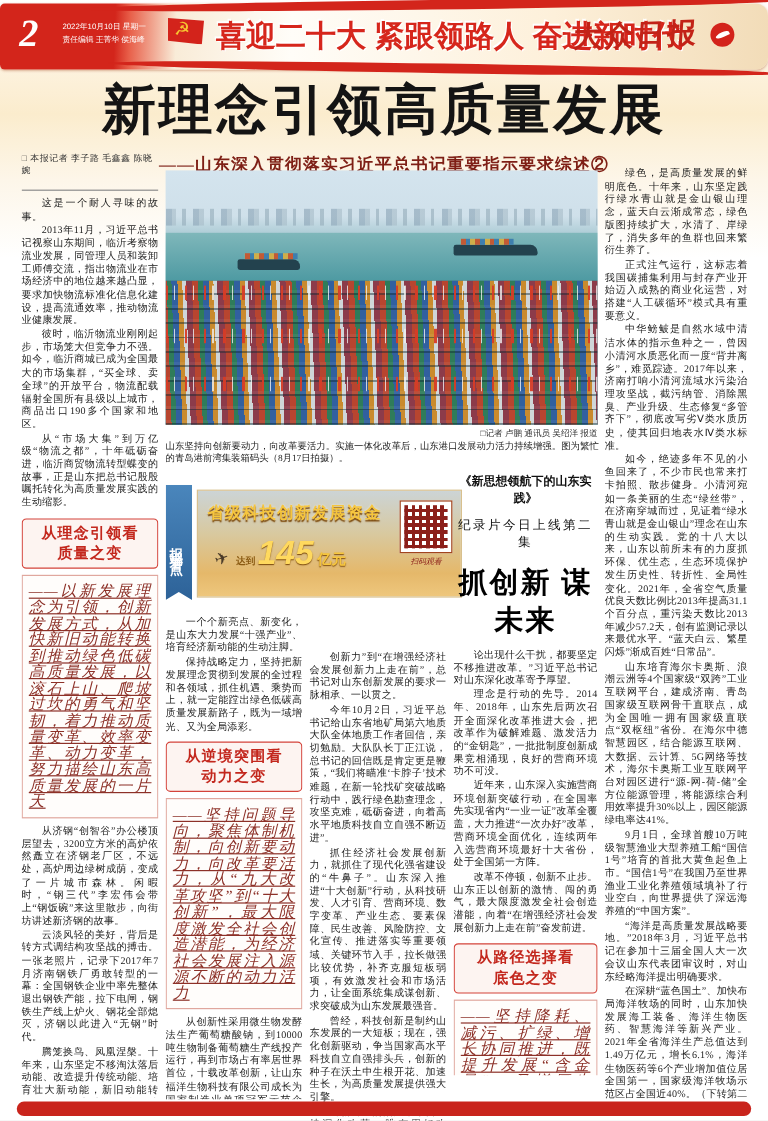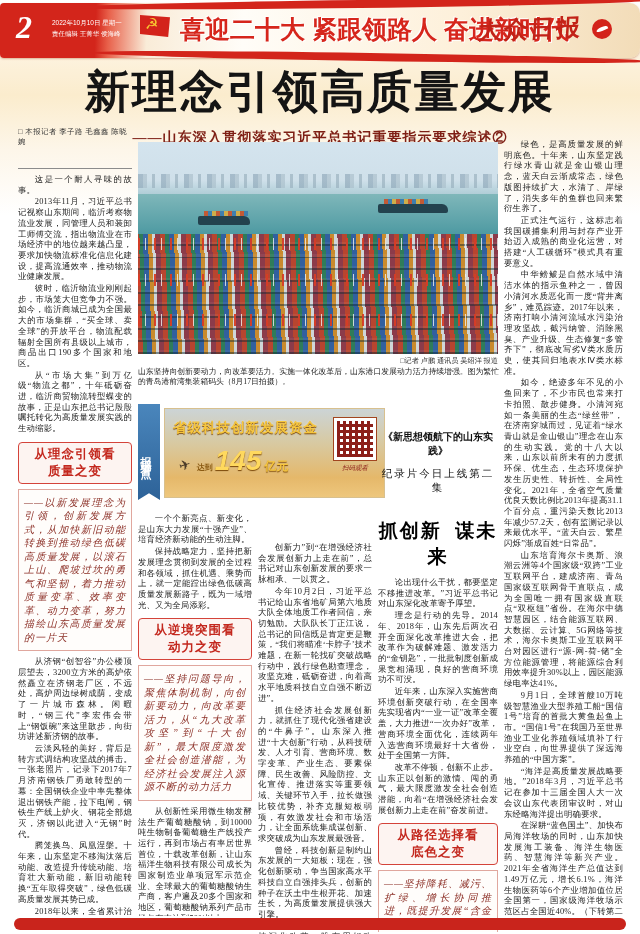--- a/index.html
+++ b/index.html
@@ -26,25 +26,25 @@
     font-family:"Liberation Serif",serif;transform:skewX(-6deg) rotate(-2deg);letter-spacing:2px;white-space:nowrap;}
   .logo-badge{position:absolute;right:28px;top:16px;width:20px;height:20px;border-radius:50%;background:#d3231b;}
   .logo-badge:after{content:"";position:absolute;left:4px;top:8px;width:12px;height:4px;background:#fff;border-radius:50% 50% 0 50%;transform:rotate(-25deg);}
   
   .headline{position:absolute;top:62px;left:0;width:640px;text-align:center;}
   .headline .title{font-family:"Liberation Sans",sans-serif;font-weight:900;font-size:45px;letter-spacing:2px;color:#141414;}
   .headline .subtitle{margin-top:7px;font-size:14px;font-weight:bold;color:#7e1f15;letter-spacing:1px;}
   
   .col{position:absolute;overflow:hidden;}
   .para{margin:0 0 1px 0;font-size:8.4px;line-height:10.7px;text-align:justify;text-indent:2em;letter-spacing:.2px;color:#1c1c1c;}
-  .byline{font-size:7.4px;color:#333;border-bottom:1px solid #8c8c8c;padding-bottom:21px;margin-bottom:6px;letter-spacing:.5px;}
+  .byline{font-size:7.4px;color:#333;border-bottom:1px solid #8c8c8c;padding-bottom:11px;margin-bottom:6px;letter-spacing:.5px;}
   .sec-head{margin:7px 0 5px 0;border:1.5px solid #d4433a;border-radius:4px;background:#fdf4f1;
     color:#c3271d;font-family:"Liberation Sans",sans-serif;font-weight:bold;font-size:12.5px;text-align:center;padding:3px 12px;letter-spacing:1px;}
   .quote{border:1px solid #e0a79e;background:#fffdfb;padding:6px 5px;margin:0 0 6px 0;
-    font-size:10px;line-height:13.5px;color:#8d3128;font-style:italic;text-align:justify;letter-spacing:1px;}
+    font-size:13px;line-height:13.5px;color:#8d3128;font-style:italic;text-align:justify;letter-spacing:1px;text-decoration:underline;}
   
   .photo{position:absolute;left:138px;top:142px;width:360px;height:212px;overflow:hidden;
     background:linear-gradient(180deg,#d4e4ee 0%,#cfe0ea 18%,#9fc4cd 28%,#6fadb2 38%,#4f9aa0 48%,#418d94 60%,#3a858c 100%);}
   .skyline{position:absolute;left:0;top:32px;width:100%;height:14px;opacity:.6;
     background:repeating-linear-gradient(90deg,#8aa3b5 0 5px,#a7bcc8 5px 9px,transparent 9px 14px,#93abb9 14px 17px,transparent 17px 23px);}
   .sea-band{position:absolute;left:0;top:52px;width:100%;height:40px;background:linear-gradient(180deg,#7fb7ba,#4e9aa2);}
   .ship{position:absolute;width:70px;height:9px;background:#23424e;border-radius:2px 6px 2px 2px;}
   .ship:before{content:"";position:absolute;left:6px;top:-5px;width:44px;height:5px;
     background:repeating-linear-gradient(90deg,#c25a35 0 4px,#3e7fae 4px 8px,#cfae4a 8px 12px);}
   .yard{position:absolute;left:0;top:92px;width:100%;height:120px;
@@ -71,21 +71,21 @@
   .fb-amount{font-size:28px;font-weight:900;font-style:italic;color:#ffd95e;text-shadow:0 1px 1px #7a4708;font-family:"Liberation Sans",sans-serif;}
   .fb-unit{font-size:12px;font-weight:900;color:#f6c63e;text-shadow:0 1px 1px #7a4708;margin-left:3px;}
   .qr{position:absolute;right:7px;top:8px;width:44px;height:44px;background:#fff;border:1px solid #a2451f;padding:3px;box-sizing:border-box;}
   .qr-inner{width:100%;height:100%;
     background:repeating-linear-gradient(0deg,#8c1f1a 0 3px,transparent 3px 6px),repeating-linear-gradient(90deg,#8c1f1a 0 3px,#fff 3px 6px);}
   .qr-label{position:absolute;right:7px;top:55px;width:44px;text-align:center;font-size:6.5px;color:#8c1f1a;font-style:italic;}
   
   .promo{text-align:center;padding:10px 0 8px 0;}
   .promo .p1{font-size:10px;font-weight:bold;color:#111;}
   .promo .p2{font-size:10.5px;color:#111;margin-top:9px;letter-spacing:2px;}
-  .promo .p3{font-size:19px;font-weight:900;color:#000;margin-top:23px;letter-spacing:2px;font-family:Liberation Mono, monospace;}
+  .promo .p3{font-size:24px;font-weight:900;color:#000;margin-top:10px;letter-spacing:2px;font-family:Liberation Serif, serif;}
   
   .bottom-bar{position:absolute;left:14px;top:918px;width:612px;height:12px;background:#c9241c;border-radius:7px;}
 </style>
 </head>
 <body>
 
 <div class="page">
 
   <div class="masthead">
     <div class="ribbon"></div>
@@ -173,21 +173,21 @@
   <div class="col" style="left:258px;top:543px;width:114px;height:402px;">
     <div>
         <p class="para">创新力”到“在增强经济社会发展创新力上走在前”，总书记对山东创新发展的要求一脉相承、一以贯之。</p>
         <p class="para">今年10月2日，习近平总书记给山东省地矿局第六地质大队全体地质工作者回信，亲切勉励。大队队长丁正江说，总书记的回信既是肯定更是鞭策，“我们将瞄准‘卡脖子’技术难题，在新一轮找矿突破战略行动中，践行绿色勘查理念，攻坚克难，砥砺奋进，向着高水平地质科技自立自强不断迈进”。</p>
         <p class="para">抓住经济社会发展创新力，就抓住了现代化强省建设的“牛鼻子”。山东深入推进“十大创新”行动，从科技研发、人才引育、营商环境、数字变革、产业生态、要素保障、民生改善、风险防控、文化宣传、推进落实等重要领域、关键环节入手，拉长做强比较优势，补齐克服短板弱项，有效激发社会和市场活力，让全面系统集成谋创新、求突破成为山东发展最强音。</p>
         <p class="para">曾经，科技创新是制约山东发展的一大短板；现在，强化创新驱动，争当国家高水平科技自立自强排头兵，创新的种子在沃土中生根开花、加速生长，为高质量发展提供强大引擎。</p>
         <p class="para">创新创造的活力，来自坚持深化改革。唯有用好改革“关键一招”，才能更好地践行新发展理念，更好地破解发展难题，增强发展活力，厚植发展优势。“无论遇到什么困难，无</p>
       </div>
   </div>
 
-  <div class="col" style="left:378px;top:420px;width:120px;height:512px;">
+  <div class="col" style="left:378px;top:384px;width:120px;height:512px;">
     <div class="promo">
       <div class="p1">《新思想领航下的山东实践》</div>
       <div class="p2">纪录片今日上线第二集</div>
       <div class="p3">抓创新  谋未来</div>
     </div>
     <div>
         <p class="para">论出现什么干扰，都要坚定不移推进改革。”习近平总书记对山东深化改革寄予厚望。</p>
         <p class="para">理念是行动的先导。2014年、2018年，山东先后两次召开全面深化改革推进大会，把改革作为破解难题、激发活力的“金钥匙”，一批批制度创新成果竞相涌现，良好的营商环境功不可没。</p>
         <p class="para">近年来，山东深入实施营商环境创新突破行动，在全国率先实现省内“一业一证”改革全覆盖，大力推进“一次办好”改革，营商环境全面优化，连续两年入选营商环境最好十大省份，处于全国第一方阵。</p>
         <p class="para">改革不停顿，创新不止步。山东正以创新的激情、闯的勇气，最大限度激发全社会创造潜能，向着“在增强经济社会发展创新力上走在前”奋发前进。</p>

